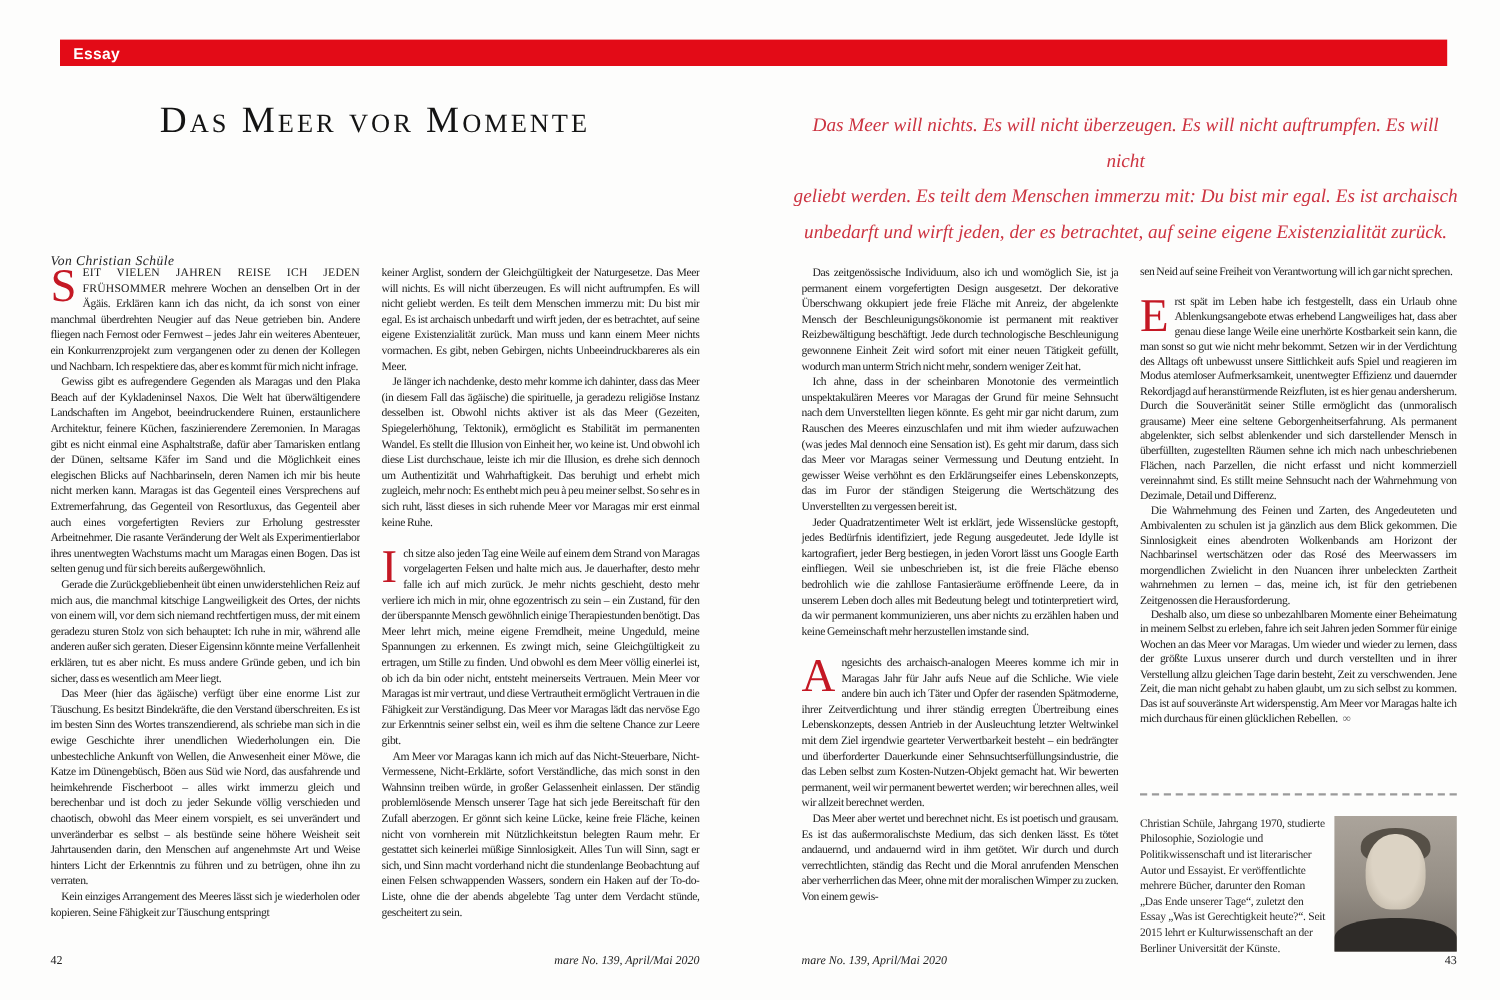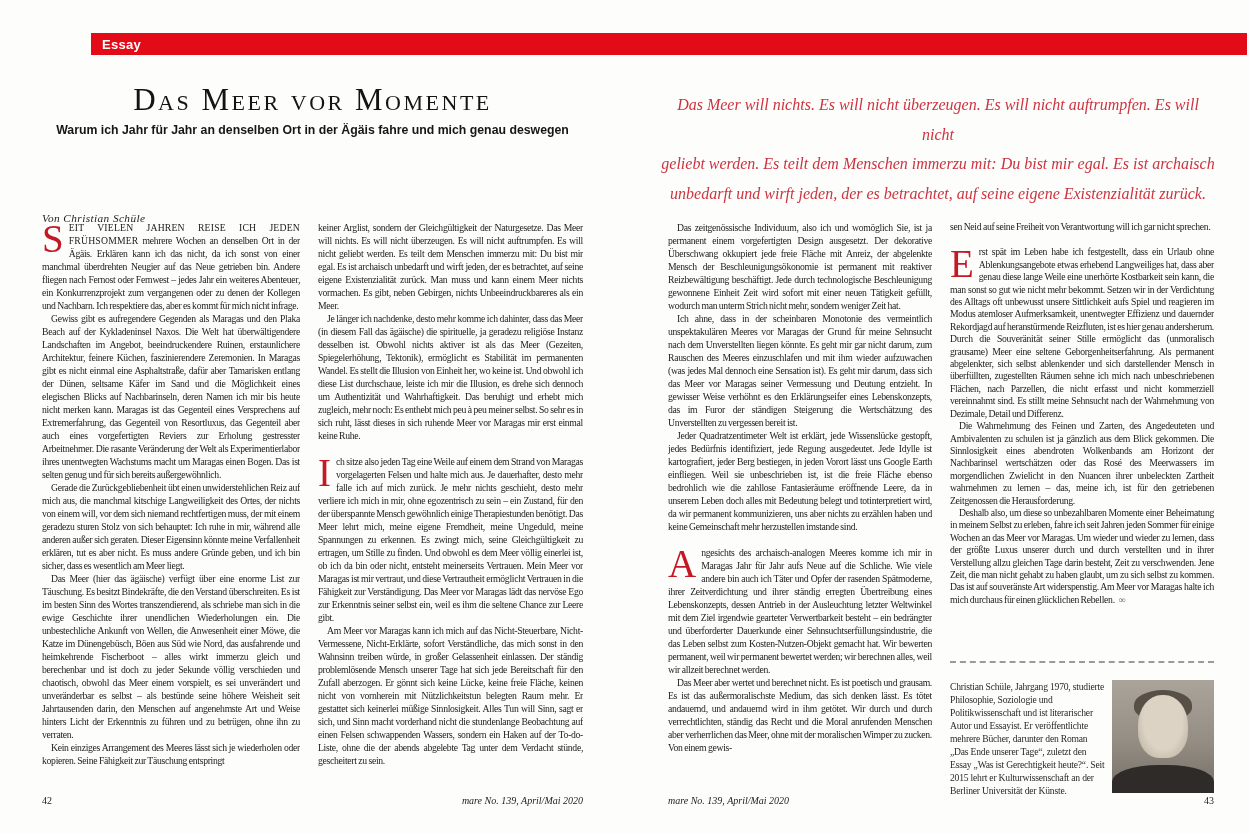--- a/index.html
+++ b/index.html
@@ -4,21 +4,21 @@
 <style>
   html,body { margin:0; padding:0; }
   body {
     width:1250px; height:833px; position:relative; overflow:hidden;
     background:#fdfdfc; color:#1d1d1f;
     font-family:"Liberation Serif", serif;
   }
   
   .redbar {
     position:absolute; left:50px; top:33px; width:1156px; height:22px;
-    background:#e30b17; display:flex; align-items:center;margin-left:41px;
+    background:#e30b17; display:flex; align-items:center;
   }
   .redbar .tag {
     font-family:"Liberation Sans", sans-serif; font-weight:bold;
     font-size:13px; color:#ffffff; padding-left:11px; letter-spacing:.3px;
   }
   .title {
     position:absolute; left:42px; top:82px; width:541px; margin:0;
     text-align:center; font-weight:normal; font-size:31px;
     font-variant:small-caps; letter-spacing:2.5px; color:#141414;
   }
@@ -91,21 +91,20 @@
 </style>
 </head>
 <body>
 
 <div class="redbar">
   <span class="tag">Essay</span>
 </div>
 
 <h1 class="title">Das Meer vor Momente</h1>
 <div class="subtitle">
-  <div>Warum ich Jahr für Jahr an denselben Ort in der Ägäis fahre und mich genau deswegen</div>
 </div>
 
 <div class="pullquote">
   <div>Das Meer will nichts. Es will nicht überzeugen. Es will nicht auftrumpfen. Es will nicht</div>
   <div>geliebt werden. Es teilt dem Menschen immerzu mit: Du bist mir egal. Es ist archaisch</div>
   <div>unbedarft und wirft jeden, der es betrachtet, auf seine eigene Existenzialität zurück.</div>
 </div>
 
 <div class="byline">Von Christian Schüle</div>
 

